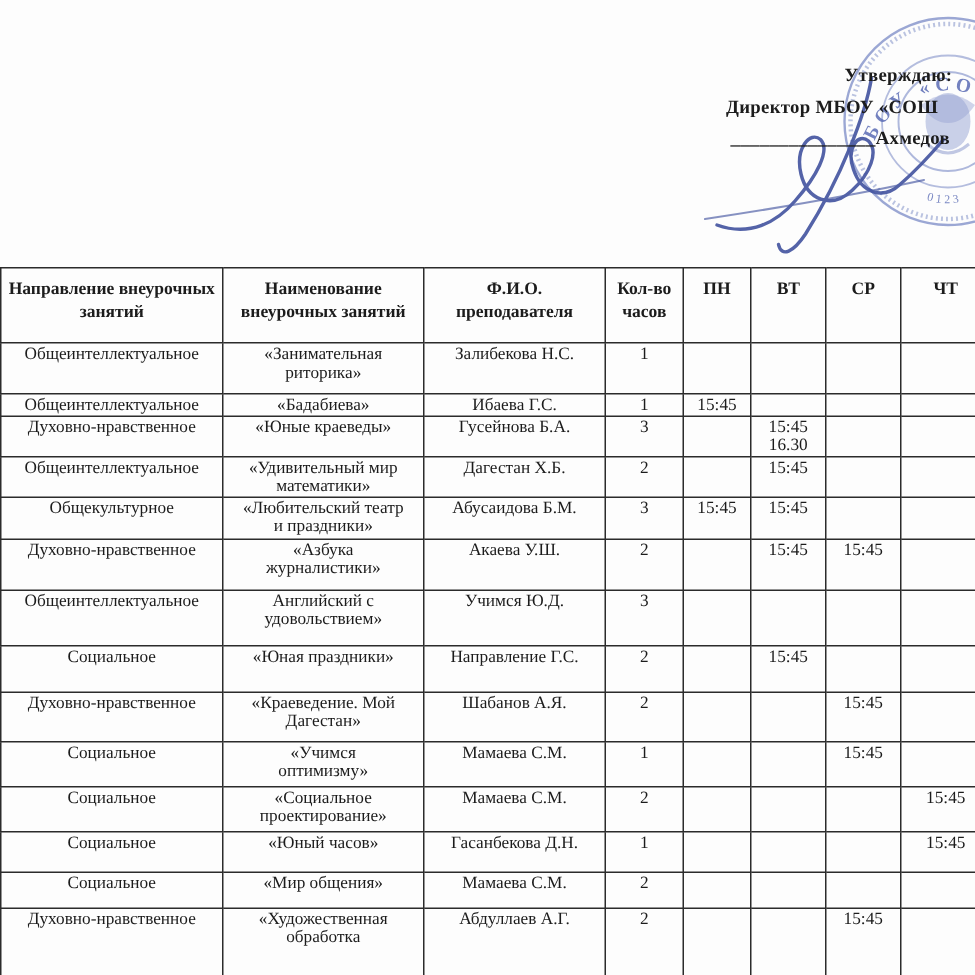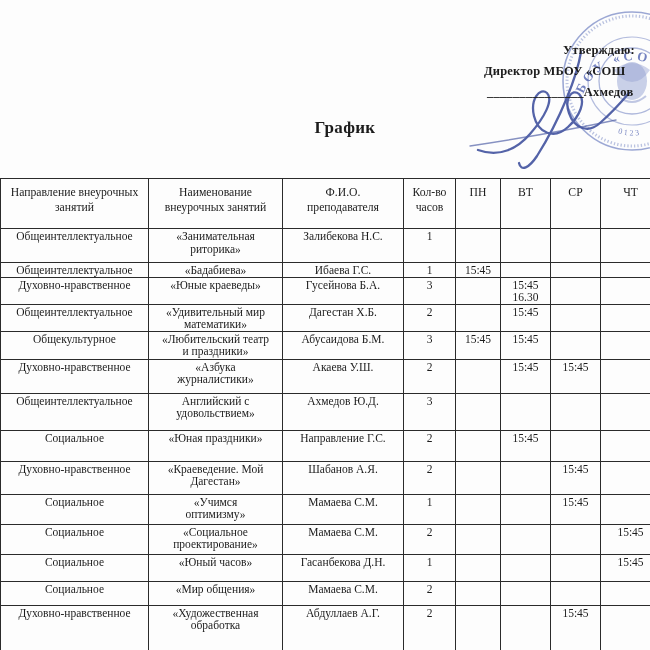--- a/index.html
+++ b/index.html
@@ -20,21 +20,21 @@
   .title-sub{font-size:12.8px;font-weight:bold;margin-top:4px;white-space:pre-wrap;letter-spacing:.2px;}
 
   
   .seal{position:absolute;left:430px;top:0;z-index:2;pointer-events:none;}
 
   
   table.sched{position:absolute;left:0;top:178px;width:660px;border-collapse:collapse;
               table-layout:fixed;z-index:4;background:transparent;}
   table.sched td,table.sched th{border:1px solid #2b2b2b;vertical-align:top;text-align:center;
               padding:1px 2px 0 2px;font-size:11.5px;line-height:12.5px;overflow:hidden;}
-  table.sched th{font-weight:normal;white-space:pre-line;padding-top:6px;line-height:15px;font-size:11.7px;}
+  table.sched th{font-weight:bold;white-space:pre-line;padding-top:6px;line-height:15px;font-size:11.7px;}
   td.c-name,td.c-time{white-space:pre-line;}
   td.c-dir{padding-top:2px;margin-left:20px;}
 </style>
 </head>
 <body>
 
 <div class="page">
 
   <svg class="seal" width="220" height="175" viewBox="0 0 220 175">
     <g stroke="#6e7fc0" fill="none" opacity="0.85">
@@ -59,21 +59,20 @@
       <path d="M 151,52 C 147,76 131,118 107,156 C 99,168 91,172 89,163"></path>
       <path d="M 40,146 C 80,140 130,132 186,120" stroke-width="1.4" opacity="0.7"></path>
     </g>
   </svg>
 
   <div class="appr appr1">Утверждаю:</div>
   <div class="appr appr3"><span>_______________</span><span>Ахмедов</span></div>
   <div class="appr appr2">Директор МБОУ «СОШ</div>
 
   <div class="title-wrap">
-    <div class="title-main">График</div>
   </div>
 
   <table class="sched">
     <colgroup>
       <col style="width:148px">
         <col style="width:134px">
         <col style="width:121px">
       <col style="width:52px">
         <col style="width:45px">
         <col style="width:50px">
@@ -159,21 +158,21 @@
           <td class="c-hours">2</td>
           <td class="c-time"></td>
           <td class="c-time">15:45</td>
           <td class="c-time">15:45</td>
           <td class="c-time"></td>
         </tr>
         <tr style="height: 37px;">
           <td class="c-dir">Общеинтеллектуальное</td>
           <td class="c-name">Английский с
 удовольствием»</td>
-          <td class="c-teacher">Ахмедов Ю.Д.</td>
+          <td class="c-teacher">Учимся Ю.Д.</td>
           <td class="c-hours">3</td>
           <td class="c-time"></td>
           <td class="c-time"></td>
           <td class="c-time"></td>
           <td class="c-time"></td>
         </tr>
         <tr style="height: 31px;">
           <td class="c-dir">Социальное</td>
           <td class="c-name">«Юная праздники»</td>
           <td class="c-teacher">Направление Г.С.</td>

